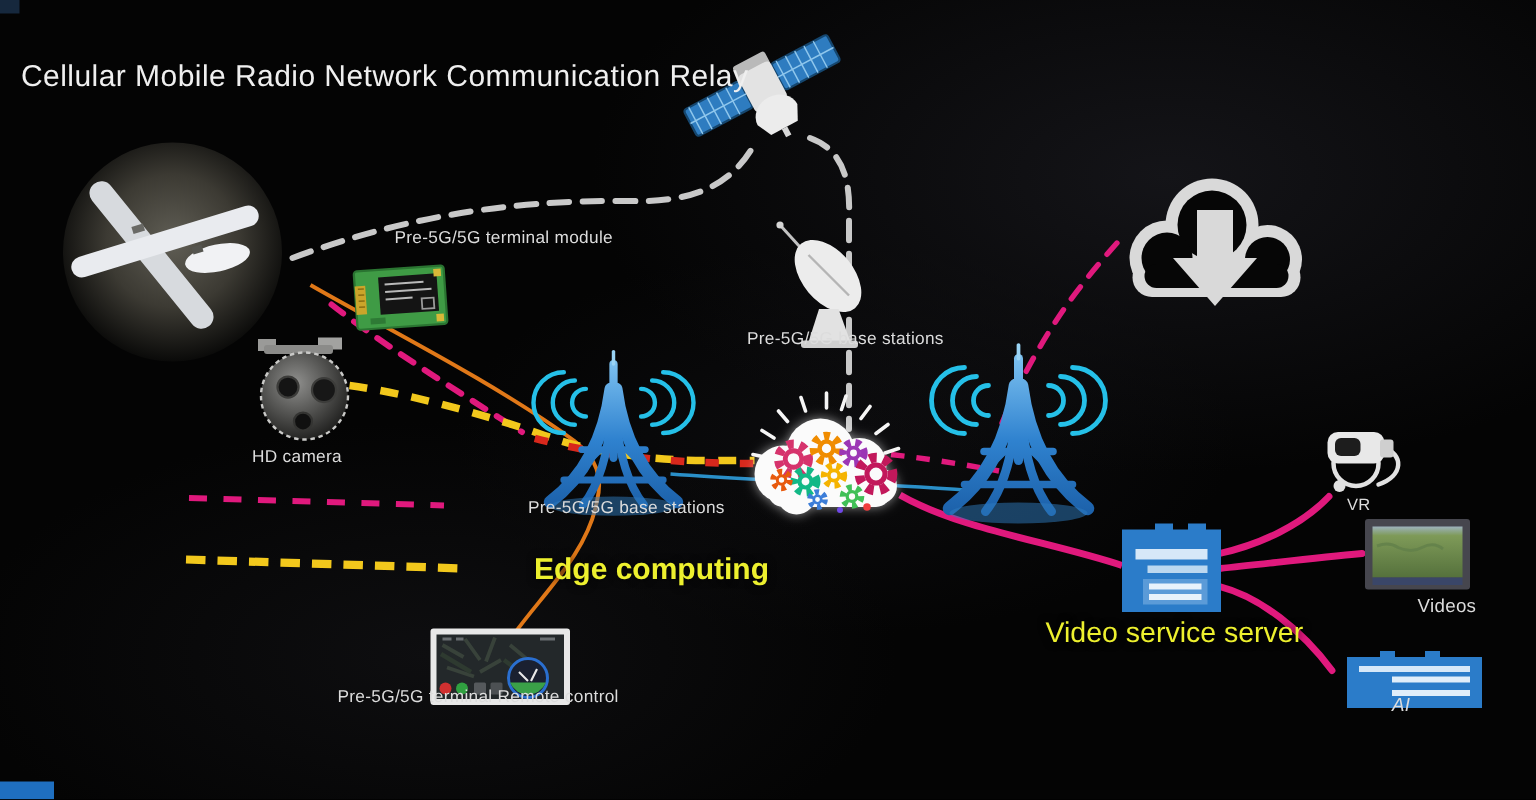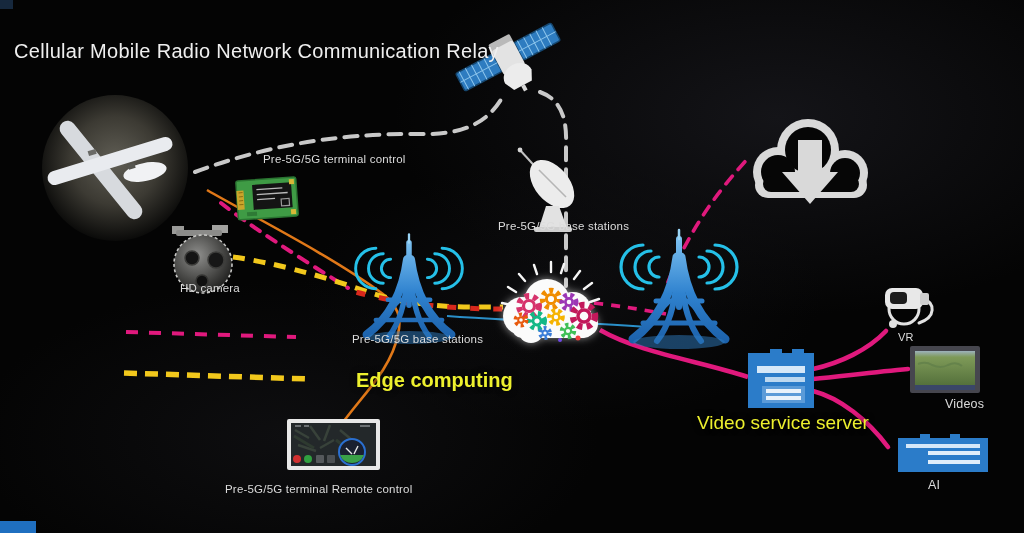--- a/index.html
+++ b/index.html
@@ -276,25 +276,25 @@
     <circle cx="297" cy="459" r="4" fill="#d03030"></circle>
     <circle cx="308" cy="459" r="4" fill="#30a040"></circle>
     <rect x="316" y="455" width="8" height="8" rx="1" fill="#55595c"></rect>
     <rect x="327" y="455" width="8" height="8" rx="1" fill="#4c5053"></rect>
     <path d="M295,426 h6 M304,426 h5 M360,426 h10" stroke="#6a6f72" stroke-width="2"></path>
   </g>
 </svg>
 
 <div id="title">Cellular Mobile Radio Network Communication Relay</div>
 
-<div class="lbl" style="left:263px;top:153px;">Pre-5G/5G terminal control</div>
-<div class="lbl" style="left:168px;top:282px;margin-left:12px;">HD camera</div>
+<div class="lbl" style="left:263px;top:153px;">Pre-5G/5G terminal module</div>
+<div class="lbl" style="left:168px;top:299px;">HD camera</div>
 <div class="lbl" style="left:352px;top:333px;">Pre-5G/5G base stations</div>
 <div class="lbl" style="left:498px;top:220px;">Pre-5G/5G base stations</div>
-<div class="lbl" style="left:225px;top:483px;">Pre-5G/5G terminal Remote control</div>
+<div class="lbl" style="left:225px;top:459px;">Pre-5G/5G terminal Remote control</div>
 <div class="lbl" style="left:898px;top:331px;font-size:11px;">VR</div>
 <div class="lbl" style="left:945px;top:397px;font-size:12.5px;">Videos</div>
-<div class="lbl" style="left:928px;top:478px;font-size:12.5px;">AI</div>
+<div class="lbl" style="left:928px;top:463px;font-size:12.5px;font-style:italic;">AI</div>
 
 <div class="lbl-yellow" style="left:356px;top:369px;font-size:20px;color:#edf02e;font-weight:bold;">Edge computing</div>
 <div class="lbl-yellow" style="left:697px;top:412px;font-size:19px;color:#edf02e;text-align:center;">Video service server</div>
 
 </div>
 
 </body></html>

